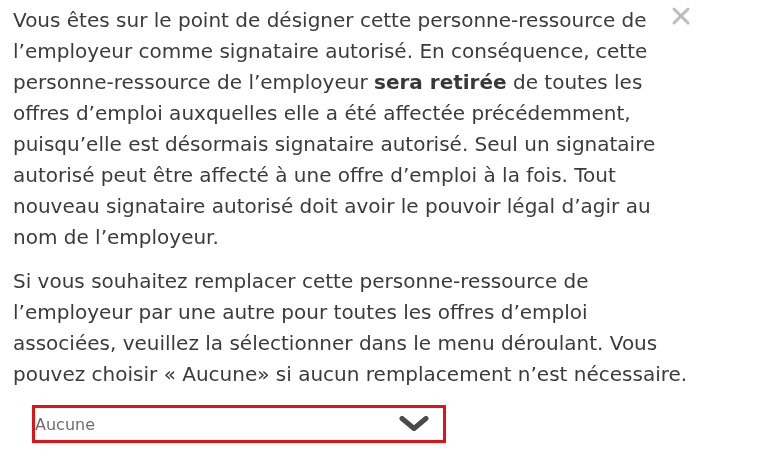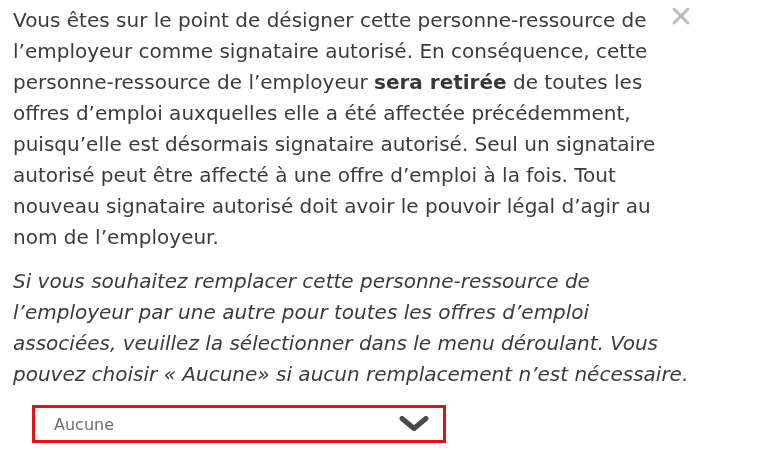--- a/index.html
+++ b/index.html
@@ -29,36 +29,35 @@
     padding: 0;
   }
 
   p.body-text {
     width: 680px;
     margin: 0 0 0 13px;
     font-size: 20px;
     line-height: 31px;
     color: #3b3b3b;
   }
-  p.body-text.second { margin-top: 13px; font-style: italic; }
+  p.body-text.second { margin-top: 13px; }
   p.body-text strong { font-weight: bold; color: #383838; }
 
   .select-box {
     position: relative;
     margin: 15px 0 0 32px;
     width: 414px;
     height: 38px;
     border: 3px solid #e01414;
     background: #ffffff;
     display: flex;
     align-items: center;
     cursor: pointer;
   }
   .select-value {
-    padding-left: 19px;
     font-size: 16px;
     color: #6e6e6e;
   }
   .chevron-wrap {
     position: absolute;
     right: 14px;
     top: 50%;
     transform: translateY(-50%);
     width: 30px;
     height: 17px;

